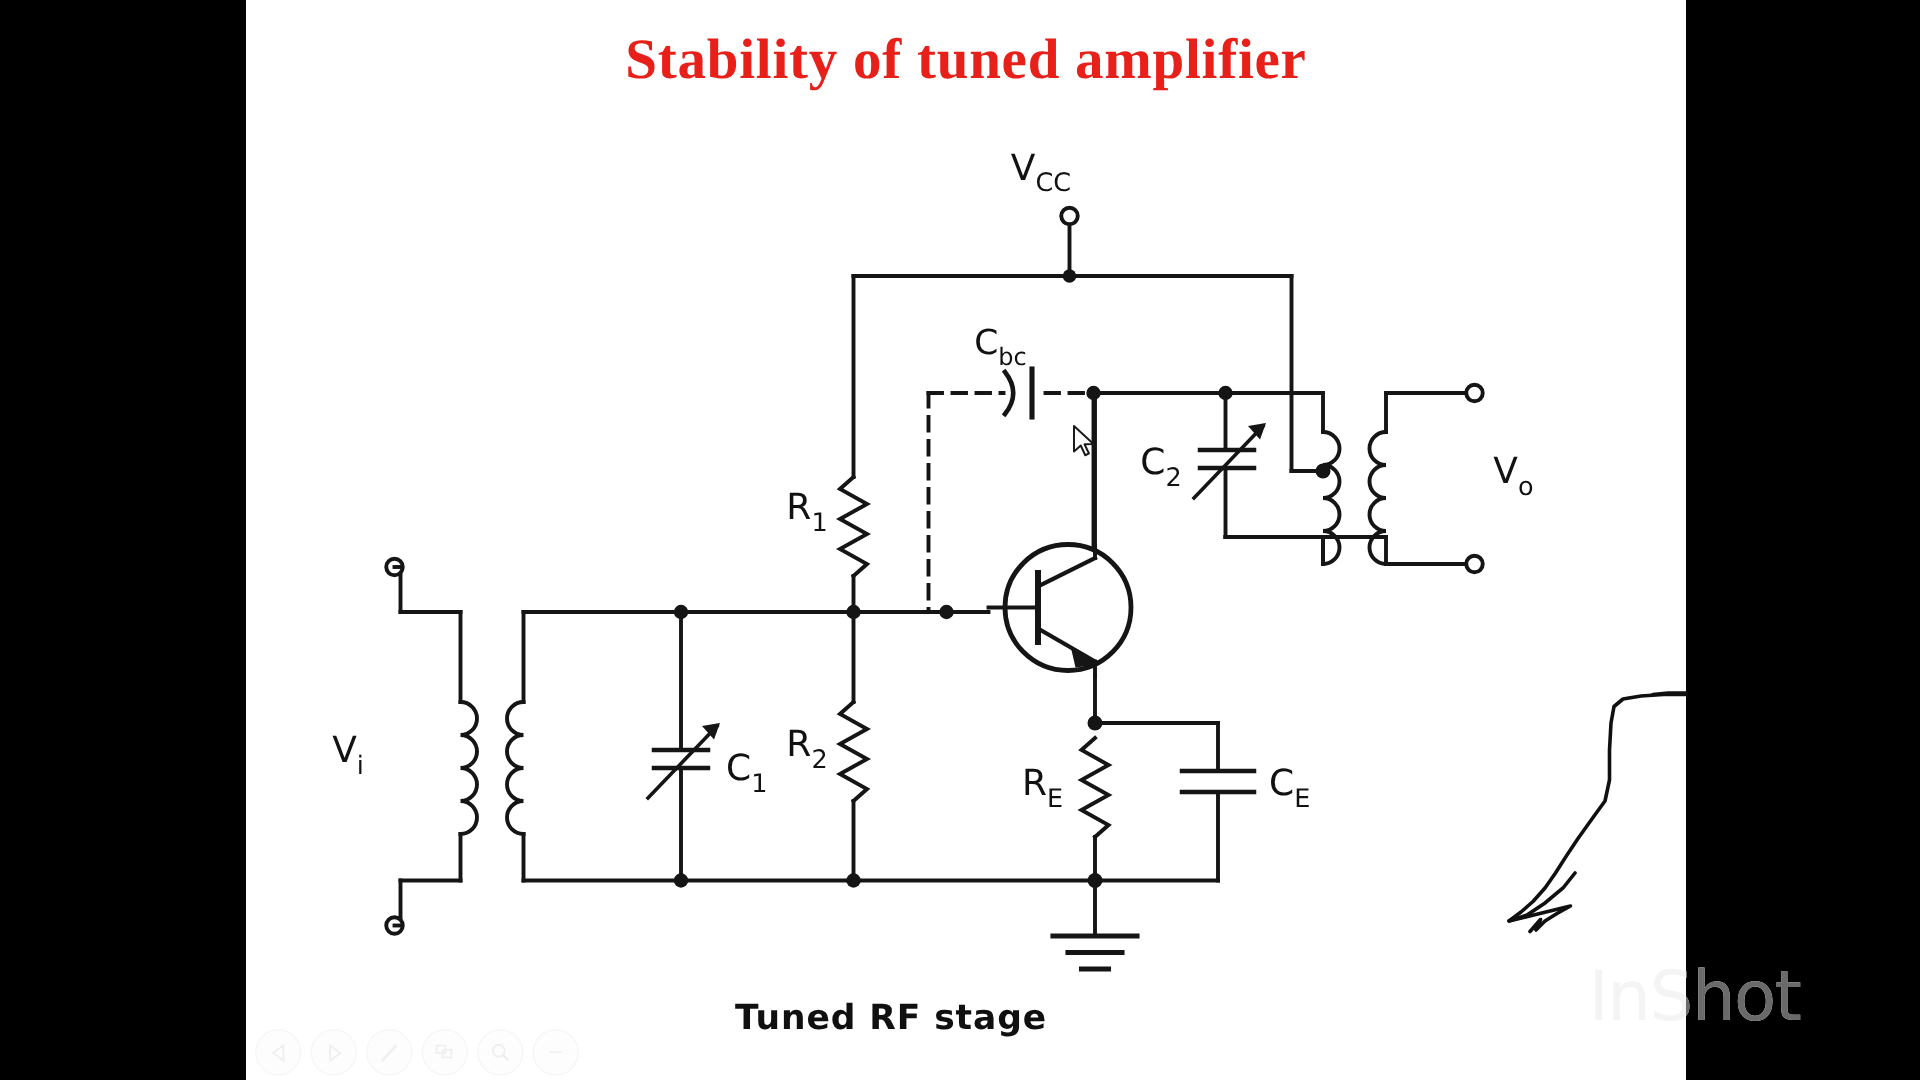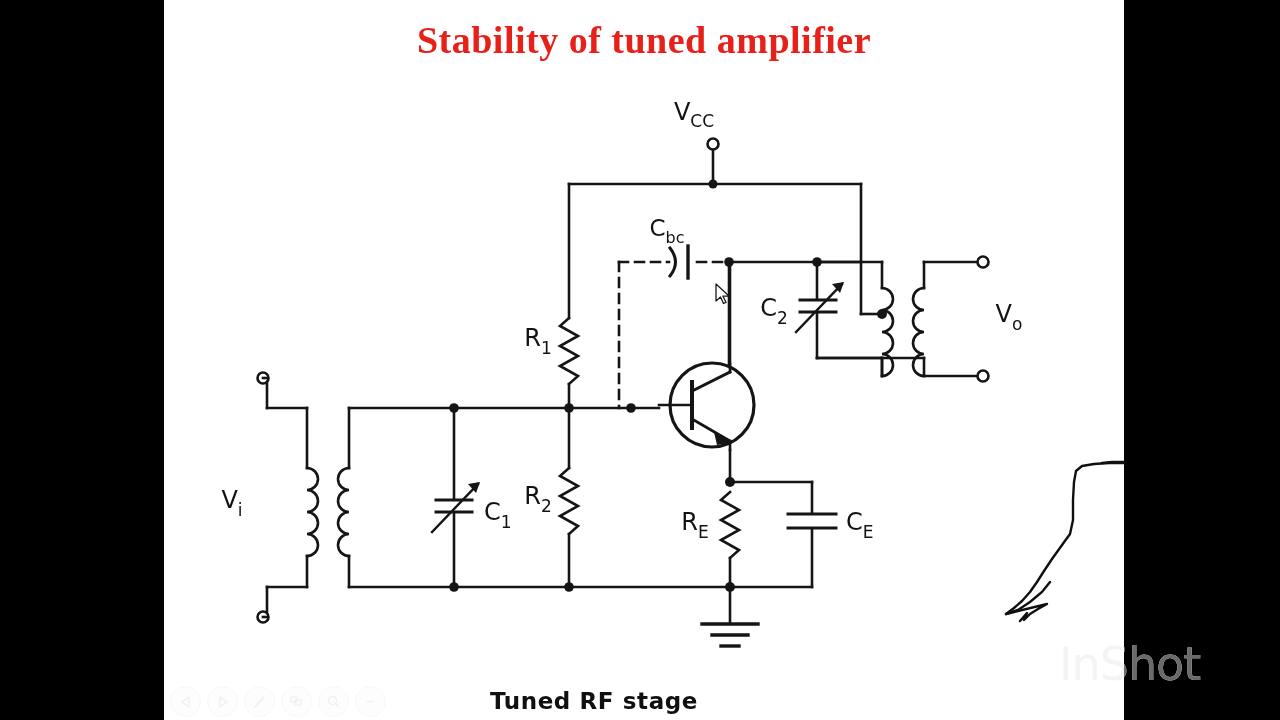--- a/index.html
+++ b/index.html
@@ -49,21 +49,20 @@
     position: absolute;
     left: 440px;
     top: 666px;
     width: 300px;
     text-align: center;
     font-family: "DejaVu Sans", sans-serif;
     font-weight: bold;
     font-size: 23px;
     color: #101010;
     letter-spacing: 0.6px;
-    margin-top: 22px;
   }
   
   #circuit {
     position: absolute;
     left: 160px;
     top: 60px;
     width: 960px;
     height: 620px;
   }
   

